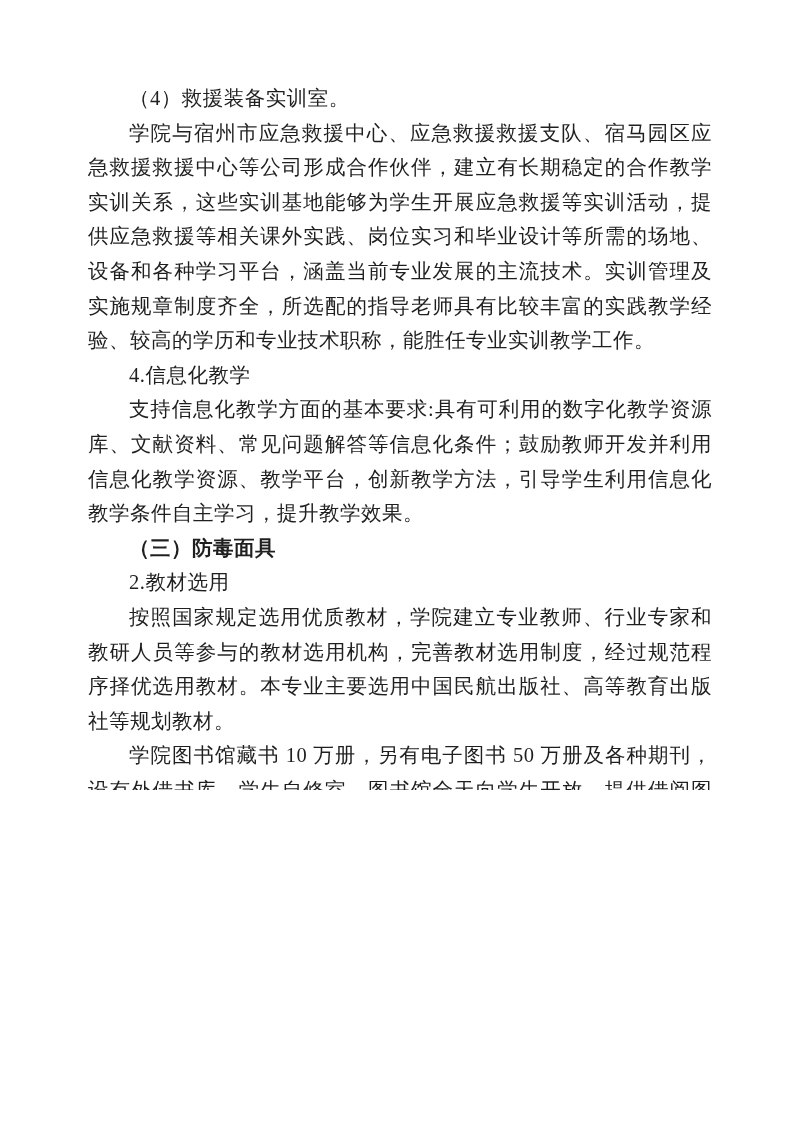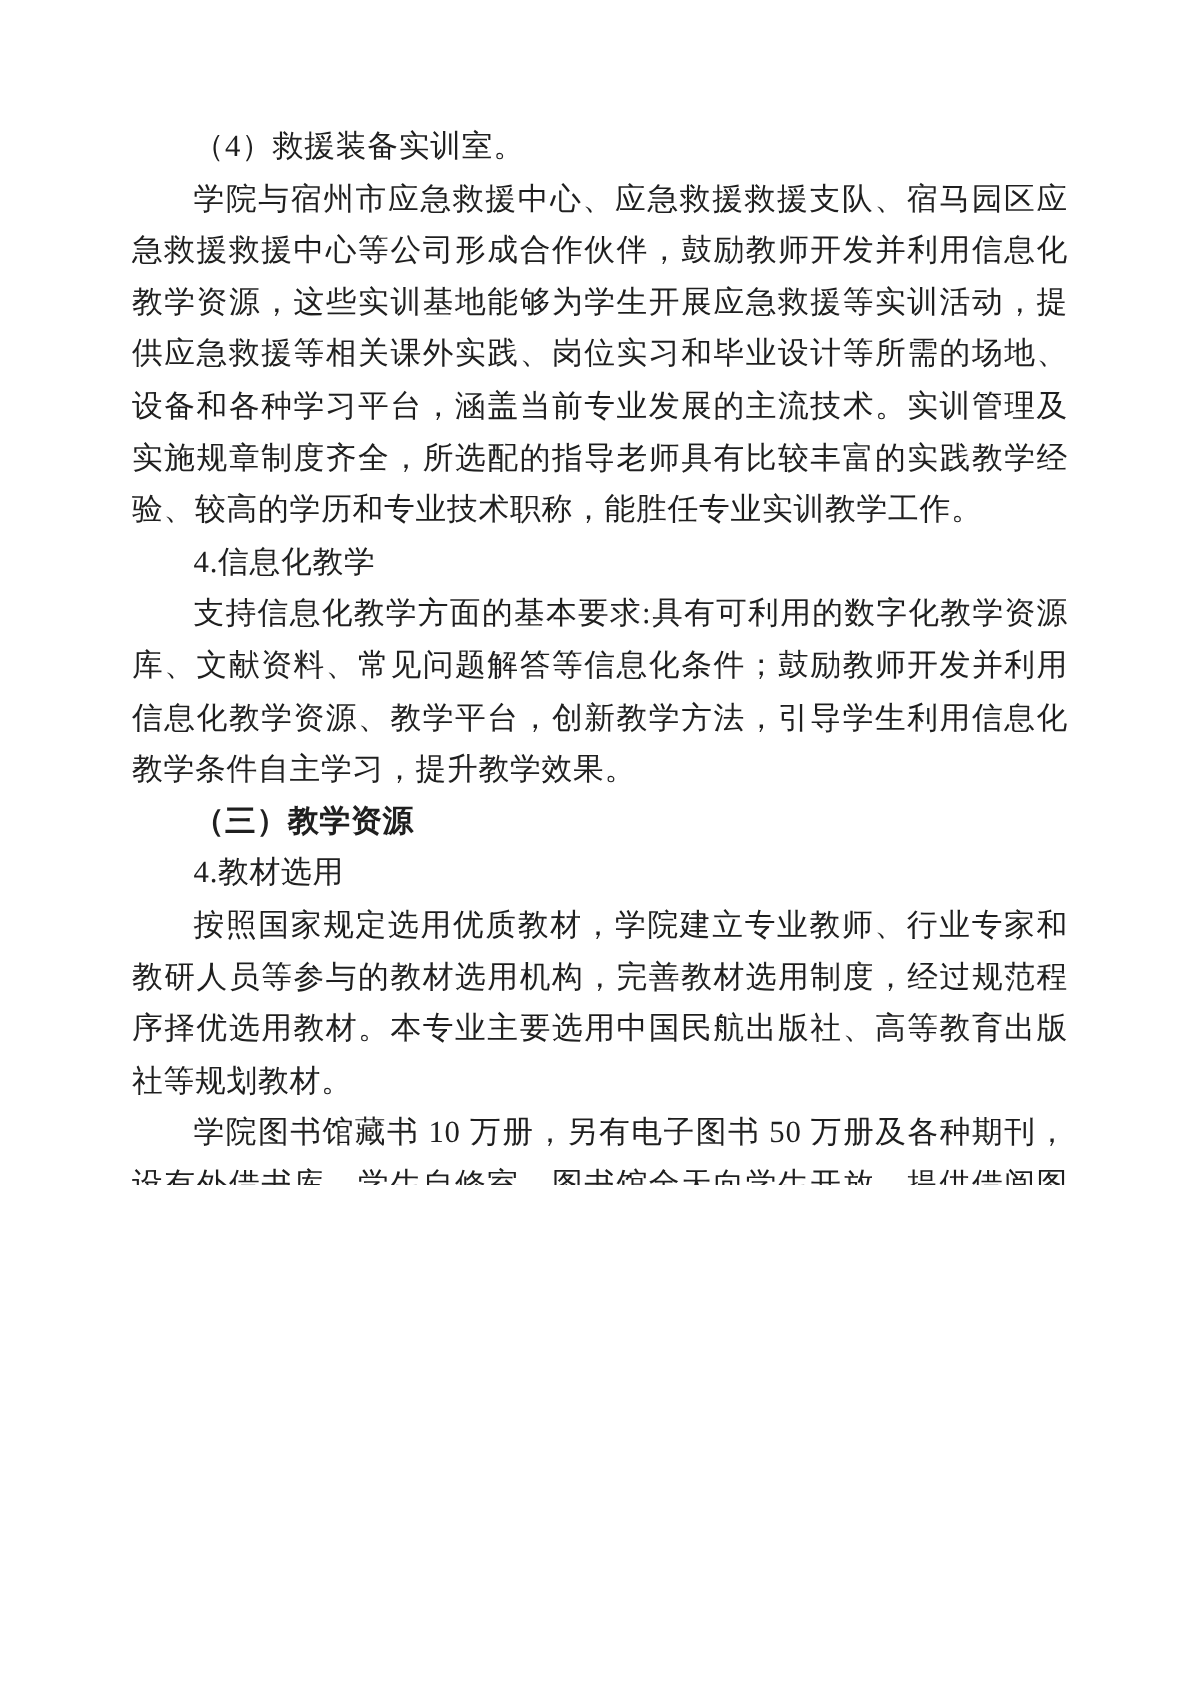--- a/index.html
+++ b/index.html
@@ -34,21 +34,21 @@
   .content p.bold {
     font-weight: 700;
   }
 </style>
 </head>
 <body>
 
 <div class="page">
   <div class="content">
     <p>（4）救援装备实训室。</p>
-    <p>学院与宿州市应急救援中心、应急救援救援支队、宿马园区应急救援救援中心等公司形成合作伙伴，鼓励教师开发并利用信息化教学资源，这些实训基地能够为学生开展应急救援等实训活动，提供应急救援等相关课外实践、岗位实习和毕业设计等所需的场地、设备和各种学习平台，涵盖当前专业发展的主流技术。实训管理及实施规章制度齐全，所选配的指导老师具有比较丰富的实践教学经验、较高的学历和专业技术职称，能胜任专业实训教学工作。</p>
+    <p>学院与宿州市应急救援中心、应急救援救援支队、宿马园区应急救援救援中心等公司形成合作伙伴，建立有长期稳定的合作教学实训关系，这些实训基地能够为学生开展应急救援等实训活动，提供应急救援等相关课外实践、岗位实习和毕业设计等所需的场地、设备和各种学习平台，涵盖当前专业发展的主流技术。实训管理及实施规章制度齐全，所选配的指导老师具有比较丰富的实践教学经验、较高的学历和专业技术职称，能胜任专业实训教学工作。</p>
     <p>4.信息化教学</p>
     <p>支持信息化教学方面的基本要求:具有可利用的数字化教学资源库、文献资料、常见问题解答等信息化条件；鼓励教师开发并利用信息化教学资源、教学平台，创新教学方法，引导学生利用信息化教学条件自主学习，提升教学效果。</p>
-    <p class="bold">（三）教学资源</p>
-    <p>4.教材选用</p>
+    <p class="bold">（三）防毒面具</p>
+    <p>2.教材选用</p>
     <p>按照国家规定选用优质教材，学院建立专业教师、行业专家和教研人员等参与的教材选用机构，完善教材选用制度，经过规范程序择优选用教材。本专业主要选用中国民航出版社、高等教育出版社等规划教材。</p>
     <p>学院图书馆藏书 10 万册，另有电子图书 50 万册及各种期刊，设有外借书库、学生自修室，图书馆全天向学生开放，提供借阅图书服务，电子阅览室为学生提供电子检索服务，可以充分保证学生的学习要求。</p>
   </div>
 </div>
 
 </body></html>

